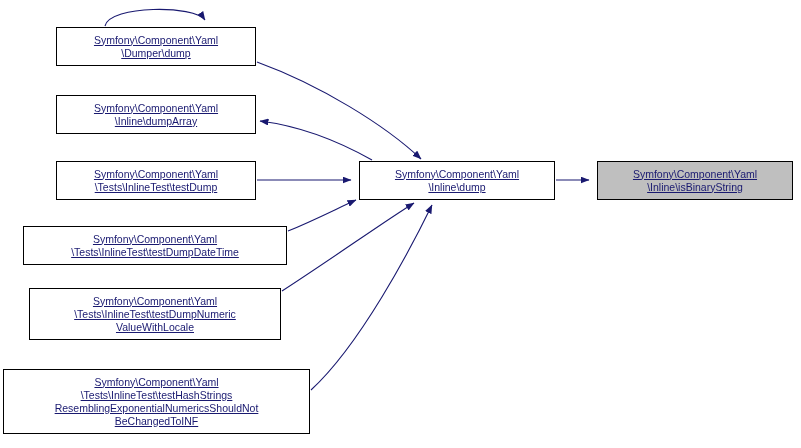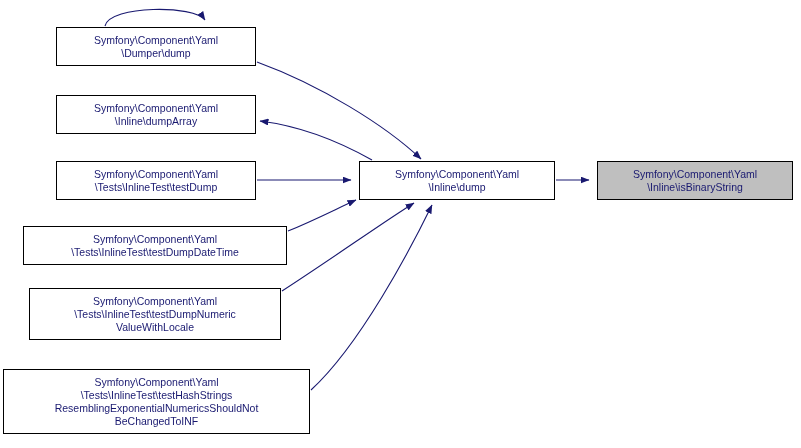--- a/index.html
+++ b/index.html
@@ -32,20 +32,21 @@
     background: #ffffff;
     color: #191970;
     font-size: 10.5px;
     line-height: 13px;
     text-align: center;
     display: flex;
     align-items: center;
     justify-content: center;
     white-space: pre;
     letter-spacing: 0px;
+    text-decoration: underline;
   }
   .node.highlight {
     background: #bfbfbf;
     border: 1px solid #000000;
   }
 </style>
 </head>
 <body>
 
 <div id="canvas">

